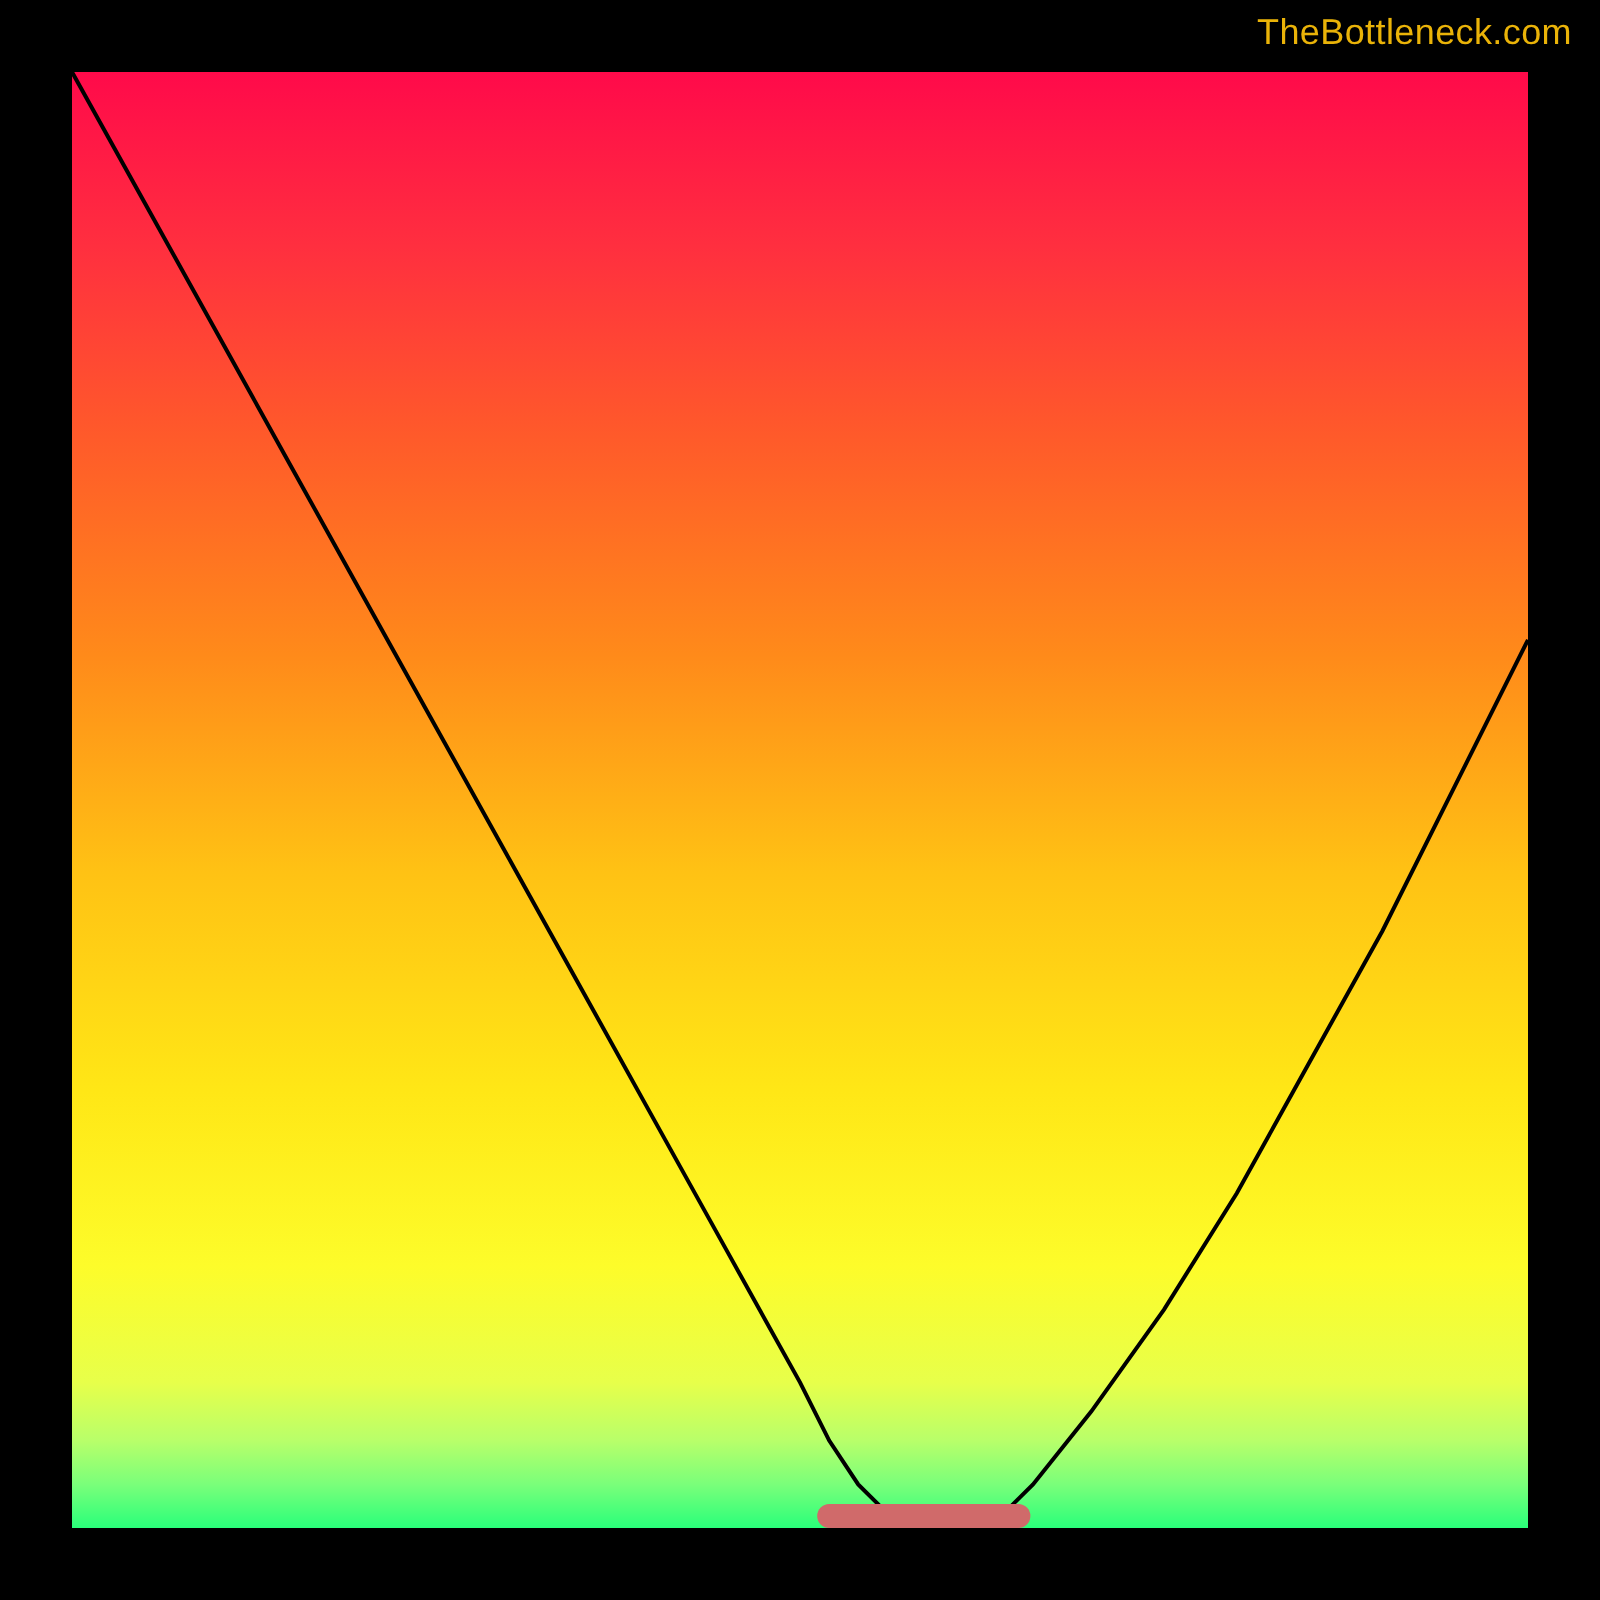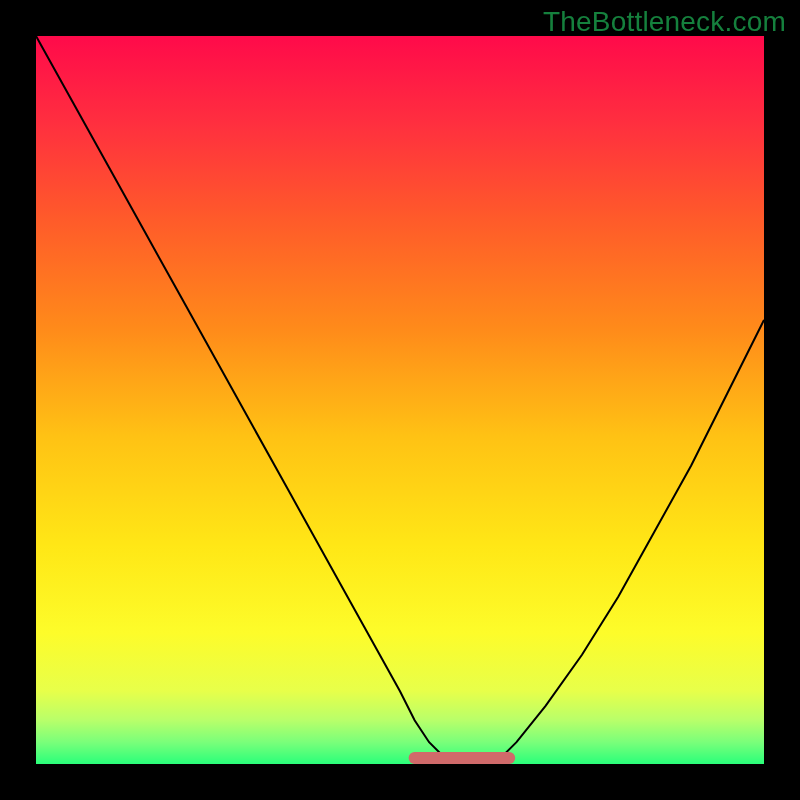--- a/index.html
+++ b/index.html
@@ -14,23 +14,23 @@
     position: relative;
     width: 800px;
     height: 800px;
     background: #000;
   }
   .watermark {
     position: absolute;
     top: 6px;
     right: 14px;
     font-family: Arial, Helvetica, sans-serif;
-    font-size: 28px;
+    font-size: 18px;
     font-weight: 500;
-    color: #15803d;
+    color: #eab308;
     letter-spacing: 0.2px;
     z-index: 10;
   }
   svg {
     position: absolute;
     top: 0;
     left: 0;
   }
 </style>
 </head>

